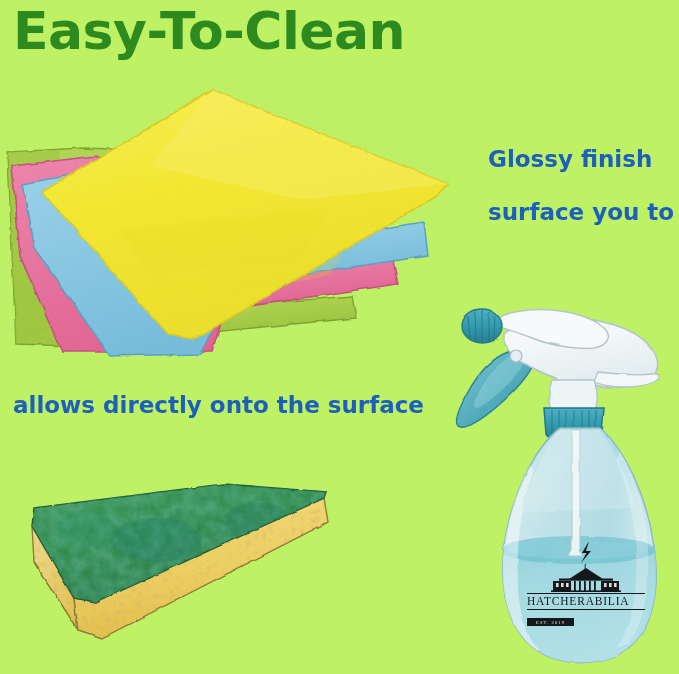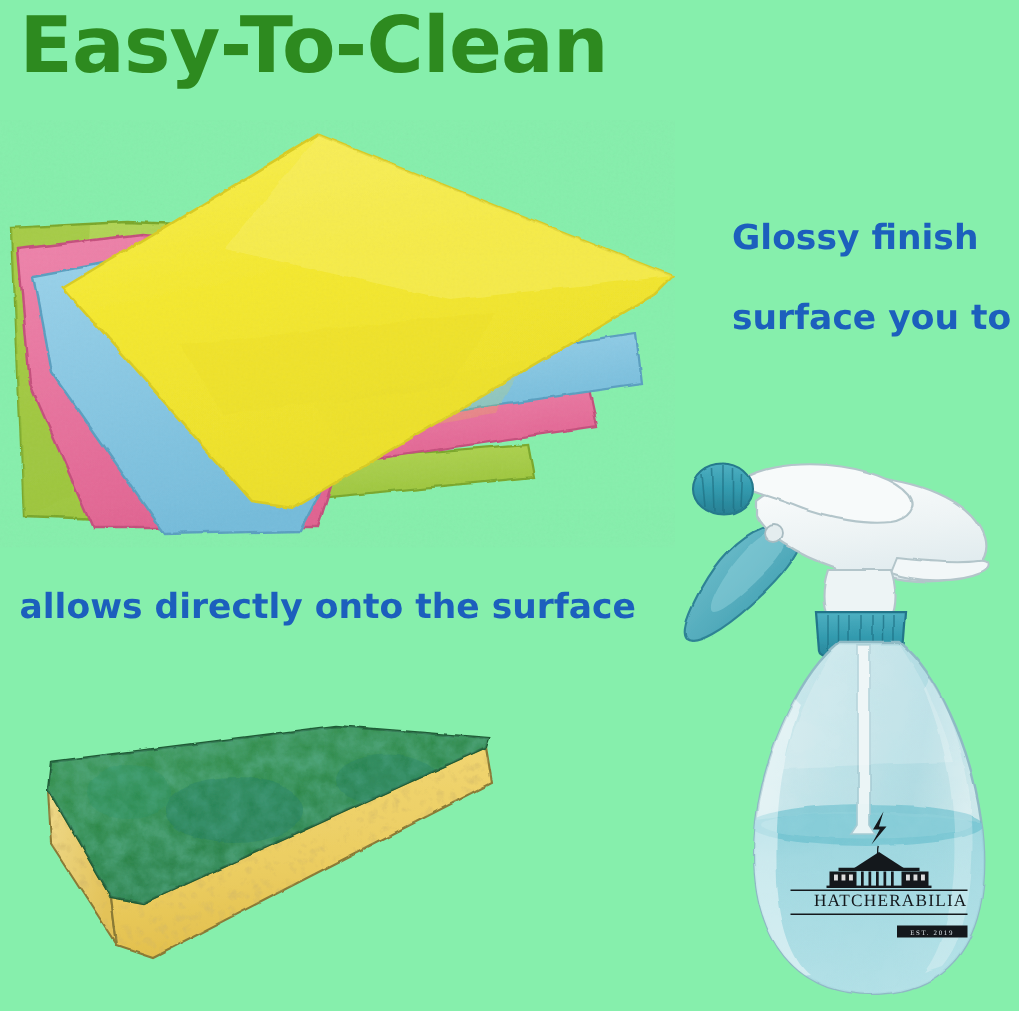--- a/index.html
+++ b/index.html
@@ -8,21 +8,21 @@
     padding: 0;
     background: #ffffff;
   }
   body {
     font-family: "Liberation Sans", sans-serif;
   }
   #canvas {
     position: relative;
     width: 679px;
     height: 674px;
-    background: #86efac;
+    background: #bef264;
     overflow: hidden;
   }
 
   
   #headline {
     position: absolute;
     left: 13px;
     top: 2px;
     font-family: "DejaVu Sans", sans-serif;
     font-weight: bold;
@@ -87,21 +87,21 @@
     height: 374px;
   }
   #spray-bottle svg { display: block; width: 100%; height: 100%; }
 
   
   #bottle-label {
     position: absolute;
     left: 527px;
     top: 540px;
     width: 118px;
-    text-align: right;
+    text-align: left;
     pointer-events: none;
   }
   #brand-name {
     font-family: "Liberation Serif", serif;
     font-size: 11.5px;
     letter-spacing: 0.8px;
     font-weight: normal;
     color: #14181c;
     line-height: 13px;
     border-top: 1.2px solid #14181c;

